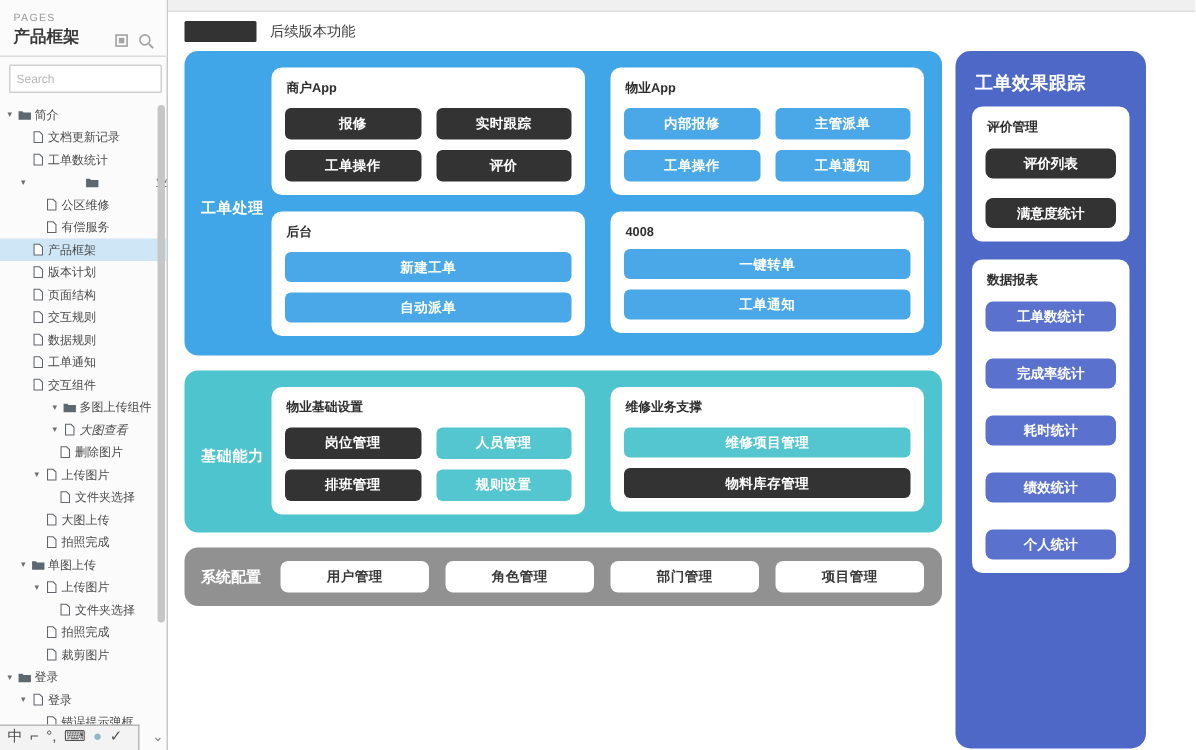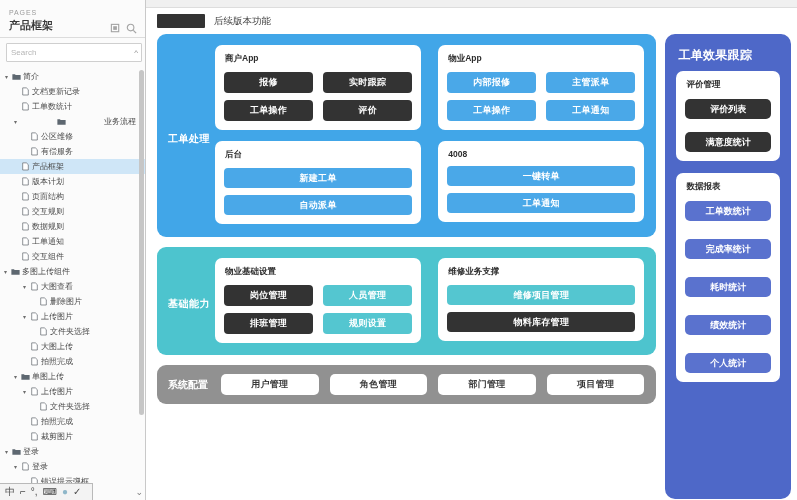--- a/index.html
+++ b/index.html
@@ -6,21 +6,21 @@
   body{
     width:797px;height:500px;overflow:hidden;
     font-family:"Liberation Sans","DejaVu Sans",sans-serif;
     background:#ffffff;
     -webkit-font-smoothing:antialiased;
   }
   .app{display:flex;width:797px;height:500px;position:relative;}
 
   
   .sidebar{
-    width:146px;height:500px;background:#fbfbfb;
+    width:112px;height:500px;background:#fbfbfb;
     border-right:1px solid #c9c9c9;
     display:flex;flex-direction:column;position:relative;box-sizing:border-box;
   }
   .sb-head{padding:8px 8px 5px 9px;border-bottom:1px solid #dcdcdc;background:#fbfbfb;}
   .sb-head-row{display:flex;align-items:flex-end;justify-content:space-between;}
   .sb-pages{font-size:7px;letter-spacing:.9px;color:#9a9a9a;line-height:10px;}
   .sb-title{font-size:11px;font-weight:bold;color:#3b3b3b;line-height:13px;margin-top:1px;}
   .sb-icons{display:flex;gap:5px;padding-bottom:1px;}
   .ic{width:11px;height:11px;display:block;opacity:.62;}
   .searchwrap{
@@ -272,30 +272,30 @@
         </div>
         <div class="node" style="padding-left: 11px;">
           <span class="caret blank">▾</span>
           <span class="nic">
             <svg viewBox="0 0 10 12" width="7" height="9">
               <path d="M1 .8h5.2L9 3.4V11H1z" fill="#fff" stroke="#60656b" stroke-width="1"></path>
             </svg>
           </span>
           <span class="lbl">交互组件</span>
         </div>
-        <div class="node" style="padding-left: 1px;">
+        <div class="node" style="padding-left: 16px; margin-left: 16px;">
           <span class="caret">▾</span>
           <span class="nic">
             <svg viewBox="0 0 12 10" width="9" height="8">
               <path d="M0.5 1.2h3.4l1 1.2h6.6v6.4H0.5z" fill="#5d6770"></path>
             </svg>
           </span>
           <span class="lbl">多图上传组件</span>
         </div>
-        <div class="node" style="padding-left: 20px;">
+        <div class="node" style="padding-left: 32px; font-style: italic;">
           <span class="caret">▾</span>
           <span class="nic">
             <svg viewBox="0 0 10 12" width="7" height="9">
               <path d="M1 .8h5.2L9 3.4V11H1z" fill="#fff" stroke="#60656b" stroke-width="1"></path>
             </svg>
           </span>
           <span class="lbl">大图查看</span>
         </div>
         <div class="node" style="padding-left: 29px;">
           <span class="caret blank">▾</span>

